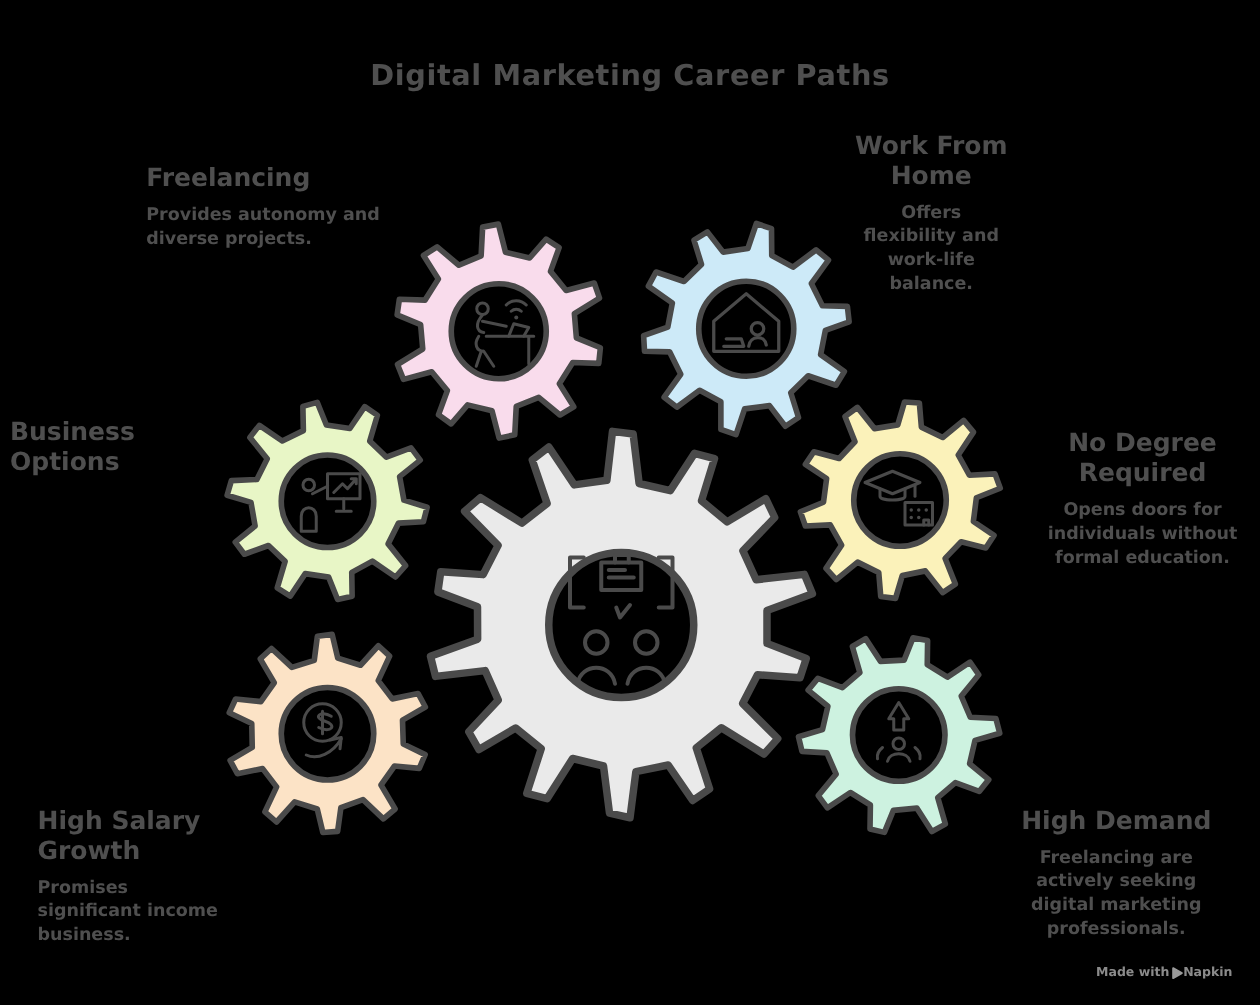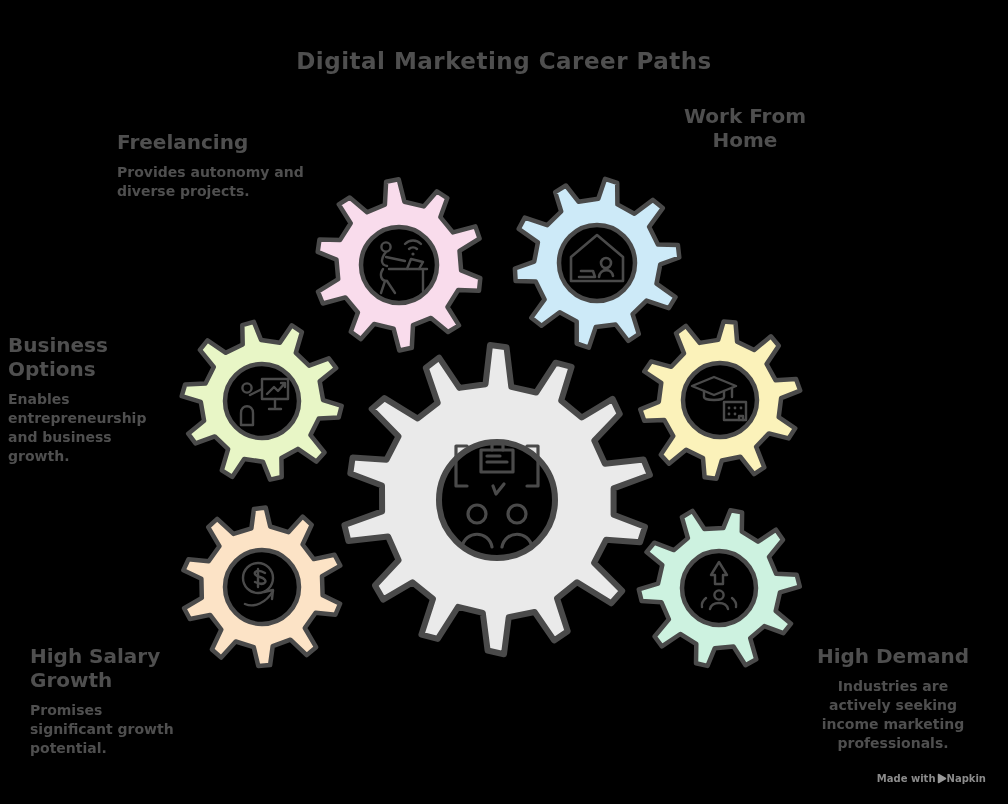--- a/index.html
+++ b/index.html
@@ -130,32 +130,36 @@
   </svg>
 
   <div class="page-title">Digital Marketing Career Paths</div>
 
   <div class="label align-r" id="label-freelancing">
     <div class="h">Freelancing</div>
     <div class="d">Provides autonomy and diverse projects.</div>
   </div>
   <div class="label align-l" id="label-work-from-home">
     <div class="h">Work From Home</div>
+    <div class="d">Offers flexibility and work-life balance.</div>
   </div>
   <div class="label align-r" id="label-business-options">
     <div class="h">Business Options</div>
-    <div class="d">Enables entrepreneurship and business growth.</div>
+  </div>
+  <div class="label align-l" id="label-no-degree-required">
+    <div class="h">No Degree Required</div>
+    <div class="d">Opens doors for individuals without formal education.</div>
   </div>
   <div class="label align-r" id="label-high-salary-growth">
     <div class="h">High Salary Growth</div>
-    <div class="d">Promises significant growth potential.</div>
+    <div class="d">Promises significant income business.</div>
   </div>
   <div class="label align-l" id="label-high-demand">
     <div class="h">High Demand</div>
-    <div class="d">Industries are actively seeking income marketing professionals.</div>
+    <div class="d">Freelancing are actively seeking digital marketing professionals.</div>
   </div>
 
   <div class="footer">
     <span>Made with</span>
     <svg width="11" height="11" viewBox="0 0 11 11">
       <path d="M2.5,1.5 L9.5,5.5 L2.5,9.5 Z" fill="#9a9a9a" stroke="#9a9a9a" stroke-width="1.5" stroke-linejoin="round"></path>
     </svg>
     <span>Napkin</span>
   </div>
 

